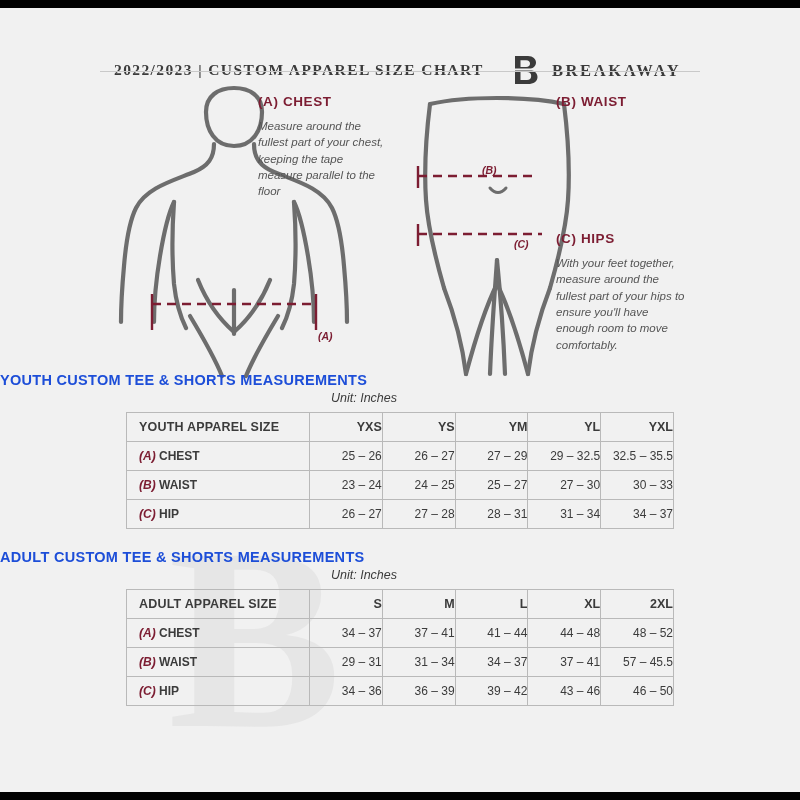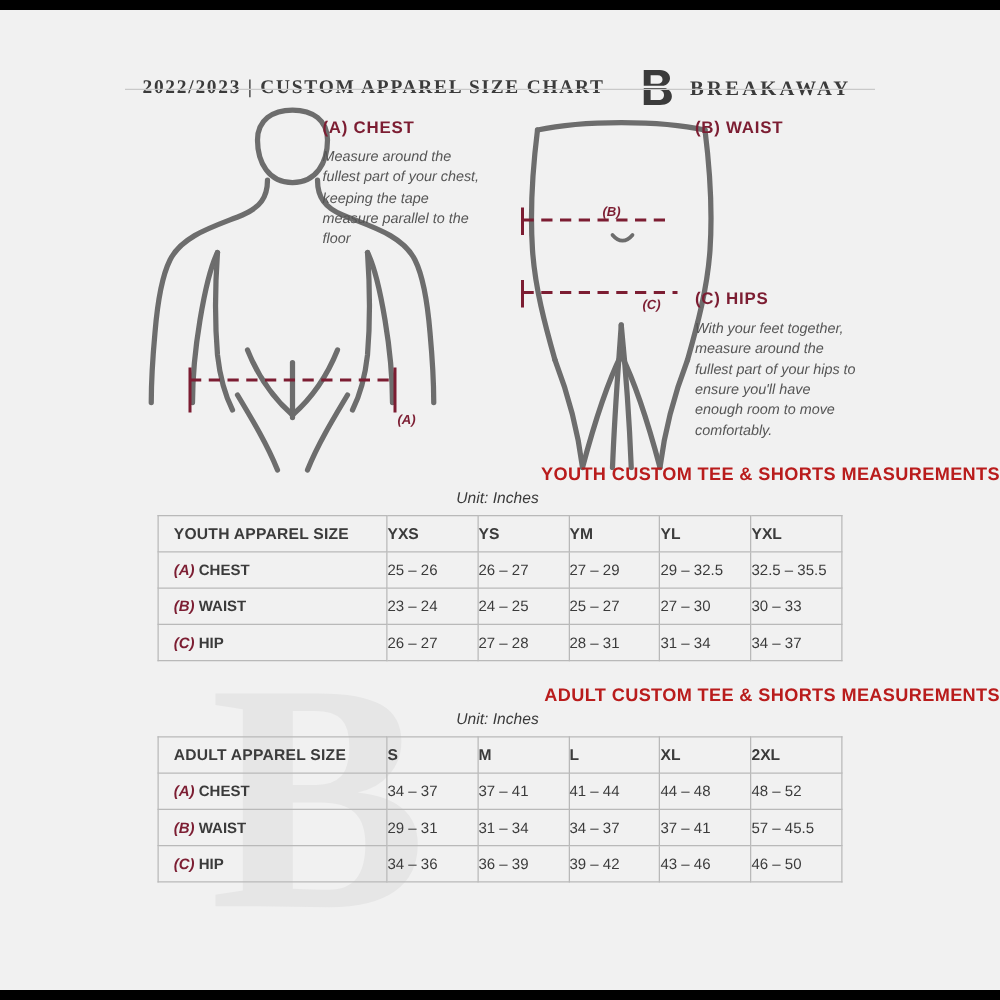--- a/index.html
+++ b/index.html
@@ -96,50 +96,49 @@
     font-size: 10.5px;
     font-weight: bold;
     color: #7c1d32;
     font-style: italic;
   }
 
   
   .sec-title {
     position: absolute;
     width: 800px;
-    text-align: right;
+    text-align: left;
     font-size: 14.5px;
     font-weight: bold;
-    color: #b91c1c;
+    color: #1d4ed8;
     letter-spacing: 0.3px;
   }
   .sec-sub {
     position: absolute;
     width: 728px;
     text-align: center;
     font-size: 12.5px;
     font-style: italic;
     color: #3b3b3b;
-    margin-left: 34px;
   }
 
   
   table.size-table {
     position: absolute;
     left: 126px;
     width: 548px;
     border-collapse: collapse;
     table-layout: fixed;
   }
   table.size-table td, table.size-table th {
     border: 1px solid #b9b9b9;
     height: 28px;
     font-size: 12px;
     color: #3b3b3b;
-    text-align: left;
+    text-align: right;
     padding: 0;
   }
   table.size-table th.rowhead,
   table.size-table td.rowhead {
     width: 170px;
     text-align: left;
     padding-left: 12px;
     font-weight: bold;
   }
   table.size-table th {

